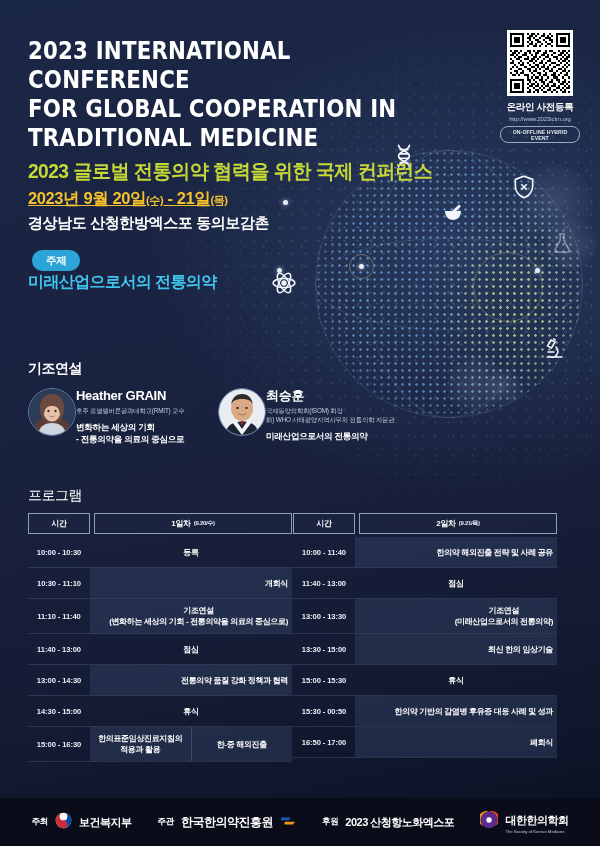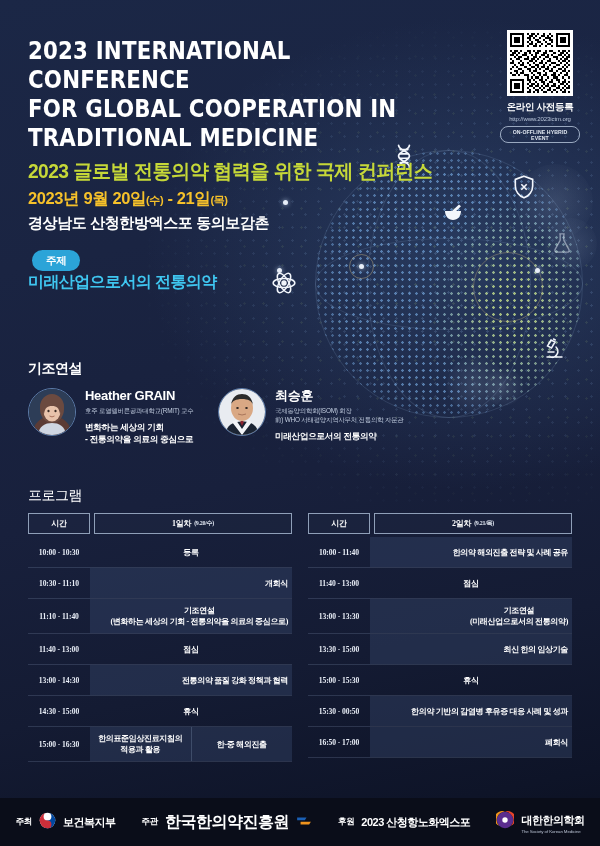--- a/index.html
+++ b/index.html
@@ -61,21 +61,21 @@
   .t-en {
     font-family:"DejaVu Sans Condensed","Liberation Sans Narrow","Liberation Sans",sans-serif;
     font-weight:700; font-size:25.5px; line-height:29px; letter-spacing:.2px;
     color:#ffffff; text-transform:uppercase;
     transform:scaleX(.93); transform-origin:left center;
   }
   .t-ko {
     margin-top:6px; font-size:20px; font-weight:700; color:#c6d838; letter-spacing:-.6px;
     transform:scaleX(.96); transform-origin:left center;
   }
-  .date-line { position:absolute; left:28px; top:188px; font-size:16.5px; font-weight:700; color:#f6c12a; letter-spacing:-.4px; }
+  .date-line { position:absolute; left:28px; top:188px; font-size:16.5px; font-weight:700; color:#f6c12a; letter-spacing:-.4px;text-decoration:underline; }
   .date-line .sm { font-size:11px; }
   .place-line { position:absolute; left:28px; top:214px; font-size:15px; font-weight:700; color:#ffffff; letter-spacing:-.4px; }
   .topic-badge {
     position:absolute; left:32px; top:250px;
     background:#2ba4d8; color:#ffffff; font-size:10.5px; font-weight:700;
     padding:3.5px 14px; border-radius:11px; letter-spacing:-.3px;
   }
   .topic-text { position:absolute; left:28px; top:272px; font-size:16px; font-weight:700; color:#3fc6f0; letter-spacing:-.6px; }
 
   
@@ -84,33 +84,33 @@
   .qr-img svg { display:block; }
   .qr-label { margin-top:5px; font-size:9.5px; font-weight:700; color:#ffffff; letter-spacing:-.3px; }
   .qr-url { margin-top:2px; font-size:6px; color:#b9c6da; letter-spacing:-.1px; }
   .qr-tag {
     margin:4px auto 0; display:inline-block; border:1px solid #9aa9c0; border-radius:8px;
     padding:1.5px 5px; font-size:5.2px; font-weight:700; color:#dfe6f0; letter-spacing:.1px;
   }
 
   
   .kn-head { position:absolute; left:28px; top:360px; font-size:14px; font-weight:700; color:#ffffff; letter-spacing:-.5px; }
-  .speaker { position:absolute; top:388px; display:flex; gap:9px; align-items:flex-start; }
+  .speaker { position:absolute; top:388px; display:flex; gap:0; align-items:flex-start; }
   .sp-photo {
     width:48px; height:48px; border-radius:50%; flex:none; overflow:hidden; position:relative;
     border:1.5px solid #5c7ba8; background:#223049;
   }
   .sp-photo svg { display:block; }
   .sp-name { font-size:13px; font-weight:700; color:#ffffff; letter-spacing:-.3px; line-height:15px; }
   .sp-affil { font-size:6.4px; color:#c3cee0; margin-top:3px; line-height:9px; letter-spacing:-.2px; }
   .sp-talk { font-size:8.6px; font-weight:700; color:#ffffff; margin-top:6px; line-height:12px; letter-spacing:-.3px; }
 
   
   .pg-head { position:absolute; left:28px; top:487px; font-size:14px; font-weight:400; color:#ffffff; letter-spacing:-.5px; }
-  .tables { position:absolute; left:28px; top:513px; width:544px; display:flex; gap:16px;font-family:Liberation Serif, serif; }
+  .tables { position:absolute; left:28px; top:513px; width:544px; display:flex; gap:1px; }
   .ptable { width:264px; }
   .thead { display:flex; gap:4px; margin-bottom:3px; }
   .th {
     border:1px solid #8f9fb8; background:rgba(30,40,66,.45);
     height:21px; display:flex; align-items:center; justify-content:center;
     font-size:8px; font-weight:700; color:#ffffff; letter-spacing:-.3px;
   }
   .th-time { width:62px; flex:none; }
   .th-day { flex:1; }
   .th-day .day-sub { font-size:6px; font-weight:700; margin-left:3px; color:#e6ecf6; }
@@ -134,21 +134,21 @@
   .splitwrap > div + div { border-left:1px solid rgba(140,160,190,.28); }
 
   
   .footer {
     position:absolute; left:0; bottom:0; width:600px; height:48px;
     background:#0a0d19; display:flex; align-items:center; justify-content:center; gap:26px;
   }
   .fgroup { display:flex; align-items:center; gap:7px; }
   .flabel { font-size:8.5px; font-weight:700; color:#ffffff; letter-spacing:-.3px; }
   .forg { font-size:11px; font-weight:700; color:#ffffff; letter-spacing:-.5px; }
-  .forg.sm { font-size:16px; }
+  .forg.sm { font-size:12px; }
   .fsub { font-size:4.4px; color:#b9c2d2; letter-spacing:-.1px; display:block; margin-top:1px; }
 </style>
 </head>
 <body>
 
 <div id="poster">
 
   <div class="dotfield"></div>
 
   <div class="globe-wrap">

